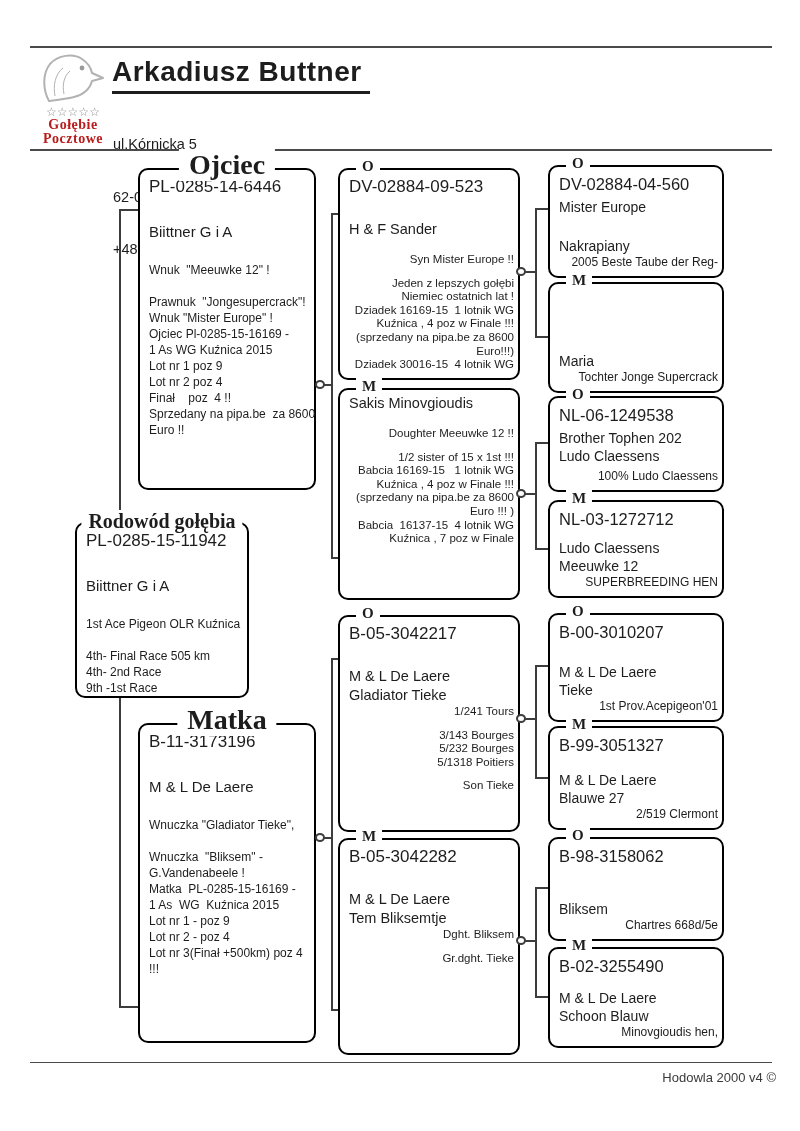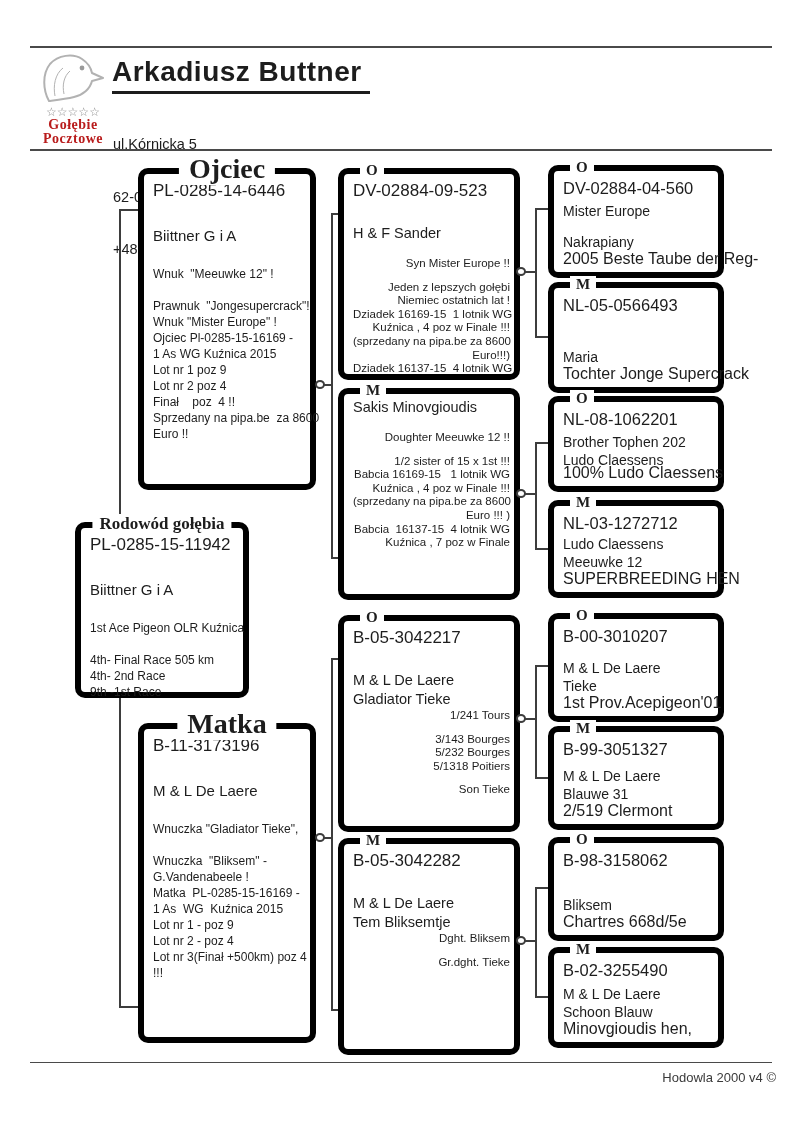--- a/index.html
+++ b/index.html
@@ -21,39 +21,39 @@
   .addr{position:absolute;left:113px;top:101px;font-size:14.5px;line-height:17.5px;white-space:pre;}
 
   .footer-text{position:absolute;right:24px;top:1070px;font-size:13px;color:#3a3a3a;white-space:pre;}
 
   
   .cn{position:absolute;background:#3d3d3d;z-index:1;}
   .oval{position:absolute;width:10px;height:9px;border:2px solid #3d3d3d;border-radius:50%;
         background:#fff;z-index:3;box-sizing:border-box;}
 
   
-  .box{position:absolute;background:#fff;border:6px solid #000000;border-radius:10px;
+  .box{position:absolute;background:#fff;border:2px solid #000000;border-radius:10px;
        z-index:2;box-sizing:border-box;padding:4px 4px 4px 9px;}
   .blabel{position:absolute;background:#fff;font-family:"Liberation Serif",serif;
        font-weight:bold;white-space:pre;z-index:3;}
   .t-big{top:-21px;left:50%;transform:translateX(-50%);font-size:28px;padding:0 10px;}
-  .t-med{top:-14px;left:50%;transform:translateX(-50%);font-size:17px;padding:0 7px;}
+  .t-med{top:-14px;left:50%;transform:translateX(-50%);font-size:20px;padding:0 7px;}
   .t-tag{top:-12px;left:16px;font-size:15px;padding:0 6px;}
 
   .ring{font-size:17px;line-height:26px;margin-bottom:22px;white-space:pre;}
   .col2 .ring{margin-bottom:20px;}
   .col3 .ring{font-size:16.5px;margin-bottom:2px;}
 
   .ln{white-space:pre;}
   .ln.name{font-size:15px;line-height:20px;}
   .col2 .ln.name{font-size:14.5px;line-height:19px;}
   .ln.info{font-size:12px;line-height:16px;min-height:16px;}
   .col2 .ln.info{font-size:11.5px;line-height:13.6px;min-height:13.6px;text-align:right;}
   .col3 .ln.name2{font-size:14px;line-height:17.5px;}
-  .col3 .ln.info{font-size:16px;line-height:15px;}
+  .col3 .ln.info{font-size:12px;line-height:15px;text-align:right;}
   .ln.g20{height:20px;} .ln.g16{height:16px;} .ln.g14{height:14px;} .ln.g10{height:10px;}
 
   .bottom{position:absolute;left:9px;right:4px;bottom:5px;}
 
   
   .b-father {left:138px;top:168px;width:178px;height:322px;}
   .b-subject{left:75px; top:522px;width:174px;height:176px;}
   .b-mother {left:138px;top:723px;width:178px;height:320px;}
   .b-ff {left:338px;top:168px;width:182px;height:212px;}
   .b-fm {left:338px;top:388px;width:182px;height:212px;}
@@ -244,21 +244,21 @@
         <div class="ln name">H &amp; F Sander</div>
         <div class="ln g14"></div>
         <div class="ln info">Syn Mister Europe !!</div>
         <div class="ln g10"></div>
         <div class="ln info">Jeden z lepszych gołębi</div>
         <div class="ln info">Niemiec ostatnich lat !</div>
         <div class="ln info">Dziadek 16169-15  1 lotnik WG</div>
         <div class="ln info">Kuźnica , 4 poz w Finale !!!</div>
         <div class="ln info">(sprzedany na pipa.be za 8600</div>
         <div class="ln info">Euro!!!)</div>
-        <div class="ln info">Dziadek 16137-15  4 lotnik WG</div>
+        <div class="ln info">Dziadek 30016-15  4 lotnik WG</div>
       </div>
     <div class="bottom"></div>
   </div>
 
   <div class="box col2 b-fm">
     <span class="blabel t-tag">M</span>
     <div class="body">
         <div class="ln name">Sakis Minovgioudis</div>
         <div class="ln g14"></div>
         <div class="ln info">Doughter Meeuwke 12 !!</div>
@@ -311,31 +311,30 @@
         <div class="ln name2">Mister Europe</div>
       </div>
     <div class="bottom">
         <div class="ln name2">Nakrapiany</div>
         <div class="ln info">2005 Beste Taube der Reg-</div>
       </div>
   </div>
 
   <div class="box col3 b-ffm">
     <span class="blabel t-tag">M</span>
-    <div class="ring">NL-05-0566493</div>
     <div class="body"></div>
     <div class="bottom">
         <div class="ln name2">Maria</div>
         <div class="ln info">Tochter Jonge Supercrack</div>
       </div>
   </div>
 
   <div class="box col3 b-fmf">
     <span class="blabel t-tag">O</span>
-    <div class="ring">NL-08-1062201</div>
+    <div class="ring">NL-06-1249538</div>
     <div class="body">
         <div class="ln name2">Brother Tophen 202</div>
         <div class="ln name2">Ludo Claessens</div>
       </div>
     <div class="bottom">
         <div class="ln info">100% Ludo Claessens</div>
       </div>
   </div>
 
   <div class="box col3 b-fmm">
@@ -359,21 +358,21 @@
         <div class="ln info">1st Prov.Acepigeon'01</div>
       </div>
   </div>
 
   <div class="box col3 b-mfm">
     <span class="blabel t-tag">M</span>
     <div class="ring">B-99-3051327</div>
     <div class="body"></div>
     <div class="bottom">
         <div class="ln name2">M &amp; L De Laere</div>
-        <div class="ln name2">Blauwe 31</div>
+        <div class="ln name2">Blauwe 27</div>
         <div class="ln info">2/519 Clermont</div>
       </div>
   </div>
 
   <div class="box col3 b-mmf">
     <span class="blabel t-tag">O</span>
     <div class="ring">B-98-3158062</div>
     <div class="body"></div>
     <div class="bottom">
         <div class="ln name2">Bliksem</div>

